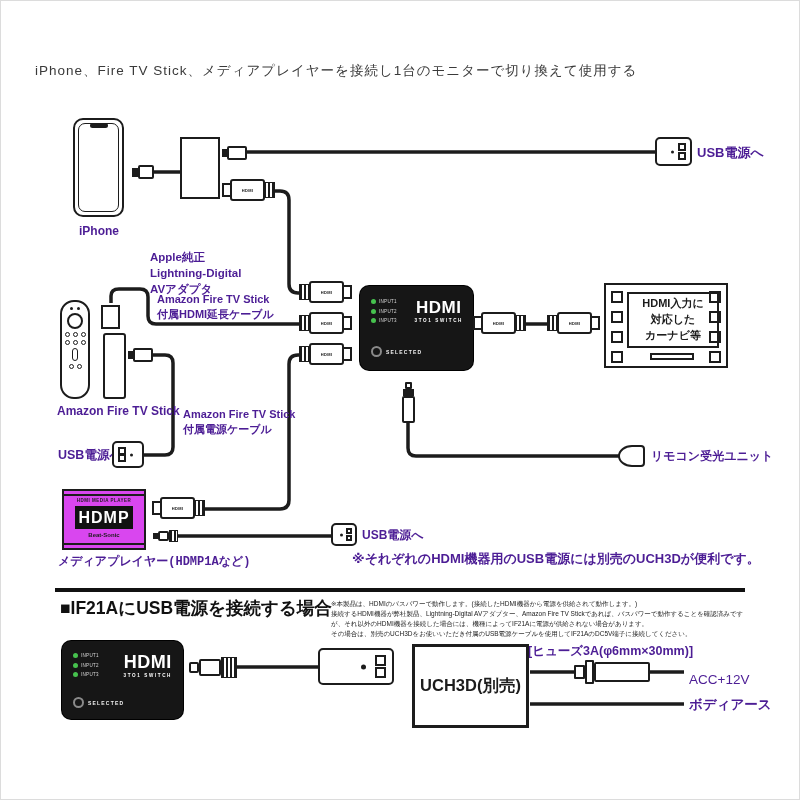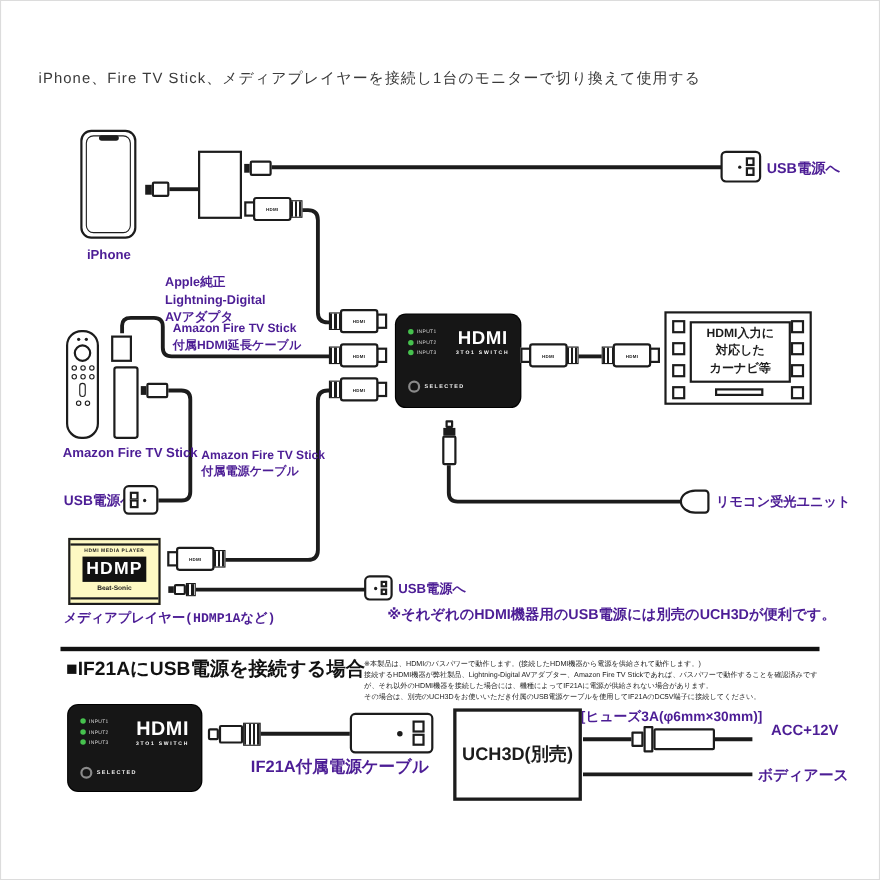--- a/index.html
+++ b/index.html
@@ -65,21 +65,21 @@
 
   
   .remote { border:2px solid #1c1c1c; border-radius:14px; background:#fff; display:flex; flex-direction:column;
             align-items:center; padding-top:5px; gap:3px; }
   .rdots { display:flex; gap:4px; } .rdot { width:3px; height:3px; border-radius:50%; background:#1c1c1c; }
   .rring { width:16px; height:16px; border:2px solid #1c1c1c; border-radius:50%; }
   .rrow { display:flex; gap:3px; } .rbtn { width:5px; height:5px; border:1.5px solid #1c1c1c; border-radius:50%; }
   .rpill { width:6px; height:13px; border:1.5px solid #1c1c1c; border-radius:4px; }
 
   
-  .mp { border:2px solid #1c1c1c; background:#fef9c3; }
+  .mp { border:2px solid #1c1c1c; background:#d946ef; }
   .mp .lip-t { position:absolute; left:0; right:0; top:3px; height:2px; background:#1c1c1c; }
   .mp .lip-b { position:absolute; left:0; right:0; bottom:3px; height:2px; background:#1c1c1c; }
   .mp .mtop { position:absolute; top:7px; left:0; right:0; text-align:center; font-size:4.5px; font-weight:700; letter-spacing:.5px; }
   .mp .mlogo { position:absolute; top:15px; left:50%; transform:translateX(-50%); width:58px; height:23px;
                background:#111; color:#fff; display:flex; align-items:center; justify-content:center;
                font-size:16px; font-weight:900; letter-spacing:1px; }
   .mp .mbrand { position:absolute; top:41px; left:0; right:0; text-align:center; font-size:6px; font-weight:700; }
 
   
   .blk { background:#1c1c1c; position:absolute; z-index:2; }
@@ -238,21 +238,21 @@
     <span class="tip"></span>
     <span class="pbody">HDMI</span>
     <span class="boot"></span>
   </div>
   <div class="hplug" style="left:547px; top:312px;">
     <span class="boot"></span>
     <span class="pbody">HDMI</span>
     <span class="tip"></span>
   </div>
 
-  <div class="wbox abs comp" style="left:604px; top:283px; width:134px; height:85px;">
+  <div class="wbox abs comp" style="left:604px; top:283px; width:124px; height:85px;">
     <div class="navsq" style="left:5px; top:6px;"></div>
     <div class="navsq" style="left:5px; top:26px;"></div>
     <div class="navsq" style="left:5px; top:46px;"></div>
     <div class="navsq" style="left:5px; top:66px;"></div>
     <div class="navsq" style="right:5px; top:6px;"></div>
     <div class="navsq" style="right:5px; top:26px;"></div>
     <div class="navsq" style="right:5px; top:46px;"></div>
     <div class="navsq" style="right:5px; top:66px;"></div>
     <div class="navscr pre">HDMI入力に
 対応した
@@ -326,25 +326,24 @@
   </div>
 
   <div class="conn" style="left:189px; top:662px; width:10px; height:11px;"></div>
   <div class="conn" style="left:199px; top:659px; width:22px; height:17px;"></div>
   <div class="bootv" style="left:221px; top:657px; width:16px; height:21px;"></div>
   <div class="usbplug big" style="left:318px; top:648px; width:76px; height:37px;">
     <span class="p1"></span>
     <span class="p2"></span>
     <span class="dot"></span>
   </div>
-  <div class="lbl" style="left:228px; top:688px; font-size:15px; font-weight:800;">IF21A付属電源ケーブル</div>
 
   <div class="uchbox">UCH3D(別売)</div>
 
   <div class="lbl" style="left:528px; top:643px; font-size:12.5px; font-weight:700;">[ヒューズ3A(φ6mm×30mm)]</div>
   <div class="conn" style="left:574px; top:665px; width:11px; height:14px; border-radius:1px;"></div>
   <div class="conn" style="left:585px; top:660px; width:9px; height:24px; border-radius:1px;"></div>
   <div class="conn" style="left:594px; top:662px; width:56px; height:20px;"></div>
 
-  <div class="lbl" style="left:689px; top:656px; font-size:13.5px; font-weight:700;margin-left:12px;">ACC+12V</div>
+  <div class="lbl" style="left:689px; top:672px; font-size:13.5px; font-weight:400;">ACC+12V</div>
   <div class="lbl" style="left:689px; top:696px; font-size:13.5px; font-weight:700;">ボディアース</div>
 
 </div>
 
 </body></html>

